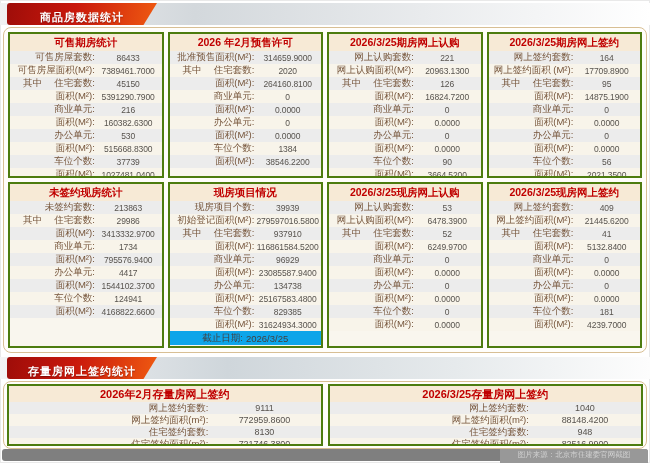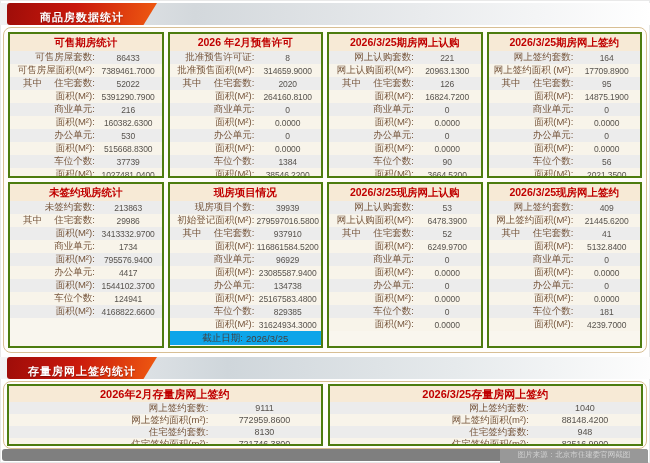--- a/index.html
+++ b/index.html
@@ -91,21 +91,21 @@
     <span class="p-value">86433</span>
   </div>
         <div class="p-row">
 
     <span class="p-label">可售房屋面积(M²):</span>
     <span class="p-value">7389461.7000</span>
   </div>
         <div class="p-row">
     <span class="p-prefix">其中</span>
     <span class="p-label">住宅套数:</span>
-    <span class="p-value">52022</span>
+    <span class="p-value">45150</span>
   </div>
         <div class="p-row">
 
     <span class="p-label">面积(M²):</span>
     <span class="p-value">5391290.7900</span>
   </div>
         <div class="p-row">
 
     <span class="p-label">商业单元:</span>
     <span class="p-value">216</span>
@@ -133,25 +133,20 @@
         <div class="p-row">
 
     <span class="p-label">面积(M²):</span>
     <span class="p-value">1027481.0400</span>
   </div>
       </div>
   </div>
     <div class="panel">
     <div class="panel-header">2026 年2月预售许可</div>
     <div class="panel-body">
-        <div class="p-row">
-
-    <span class="p-label">批准预售许可证:</span>
-    <span class="p-value">8</span>
-  </div>
         <div class="p-row">
 
     <span class="p-label">批准预售面积(M²):</span>
     <span class="p-value">314659.9000</span>
   </div>
         <div class="p-row">
     <span class="p-prefix">其中</span>
     <span class="p-label">住宅套数:</span>
     <span class="p-value">2020</span>
   </div>

